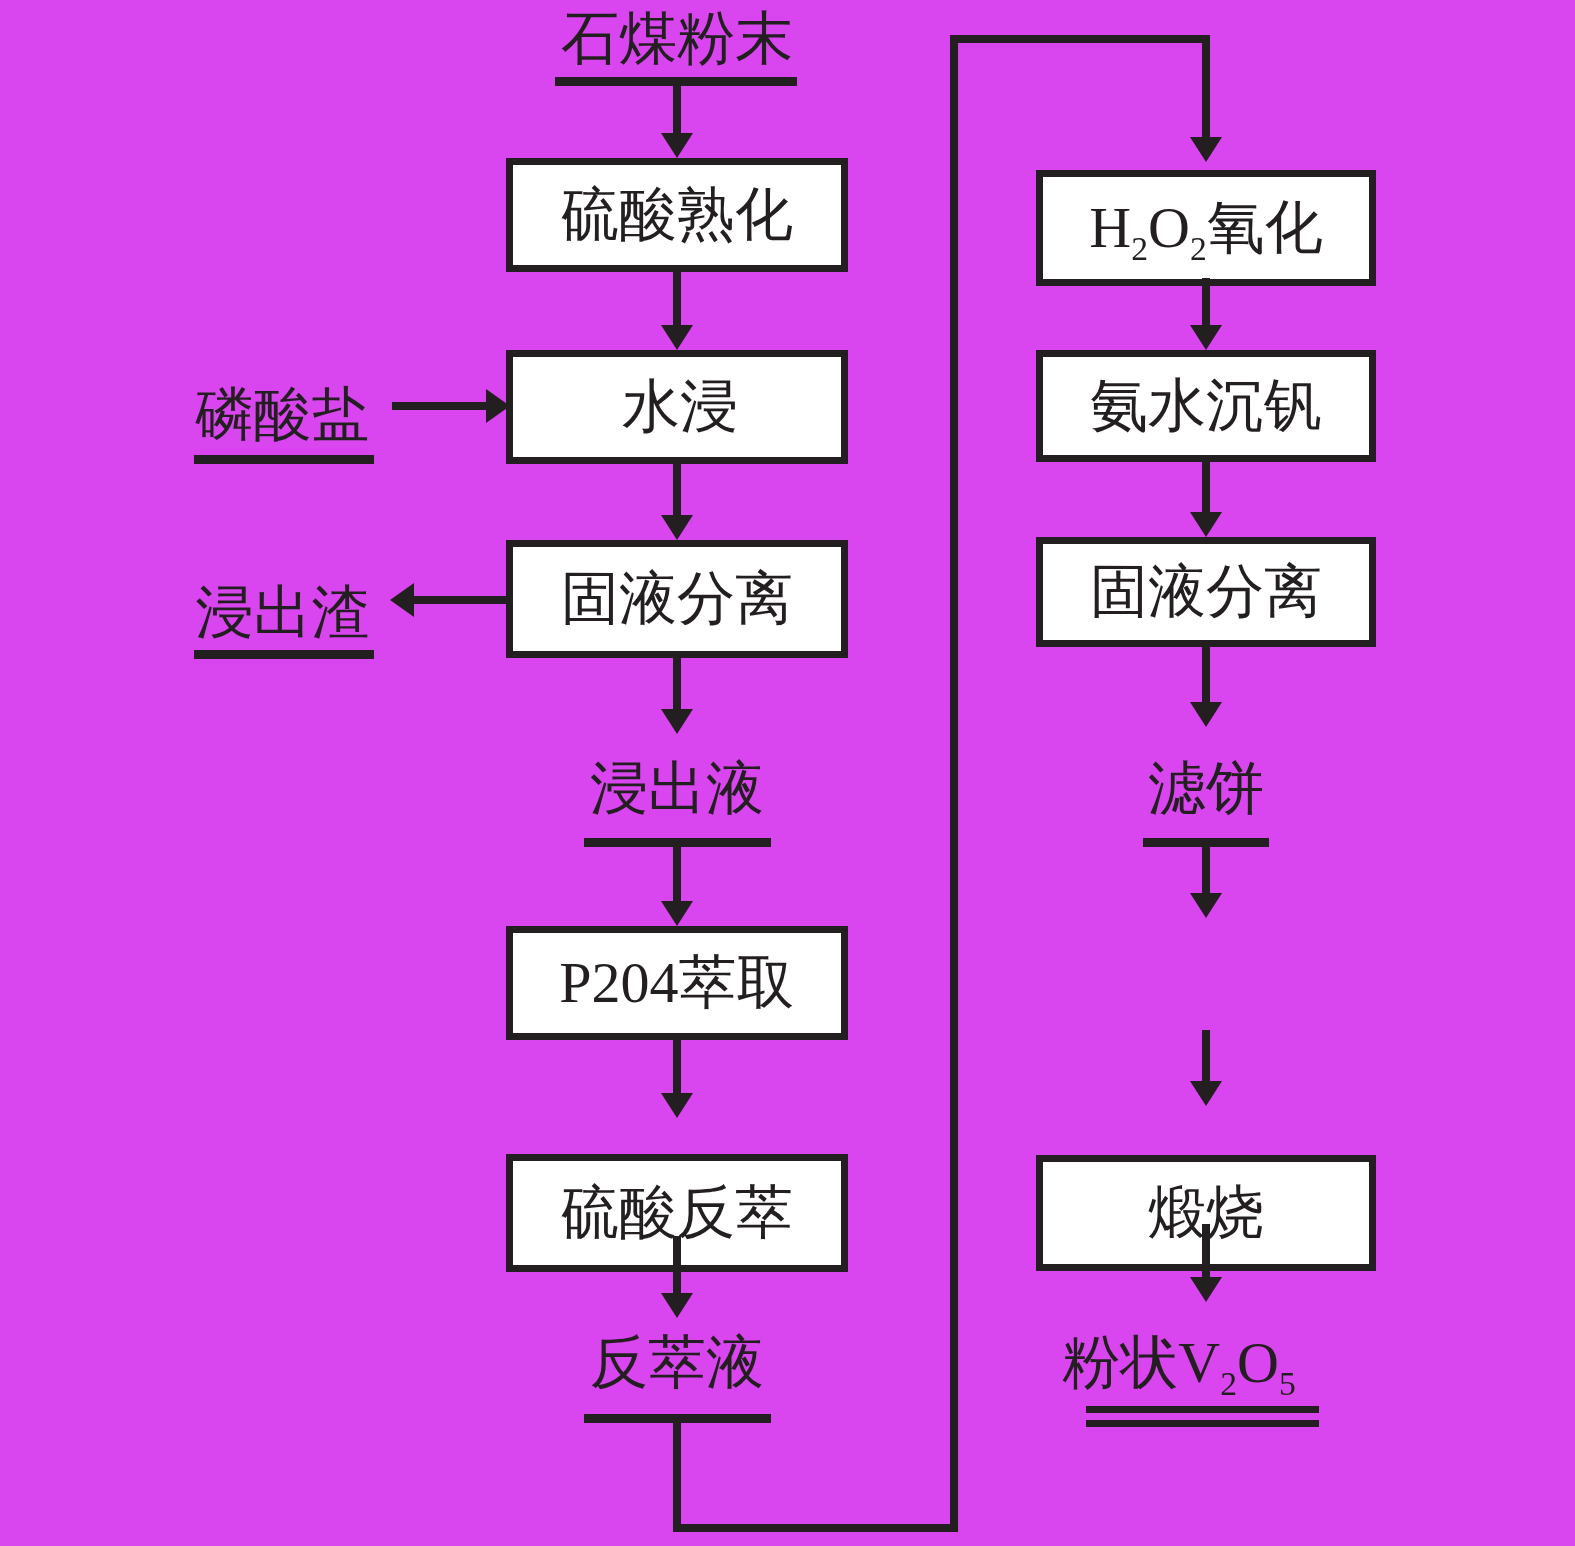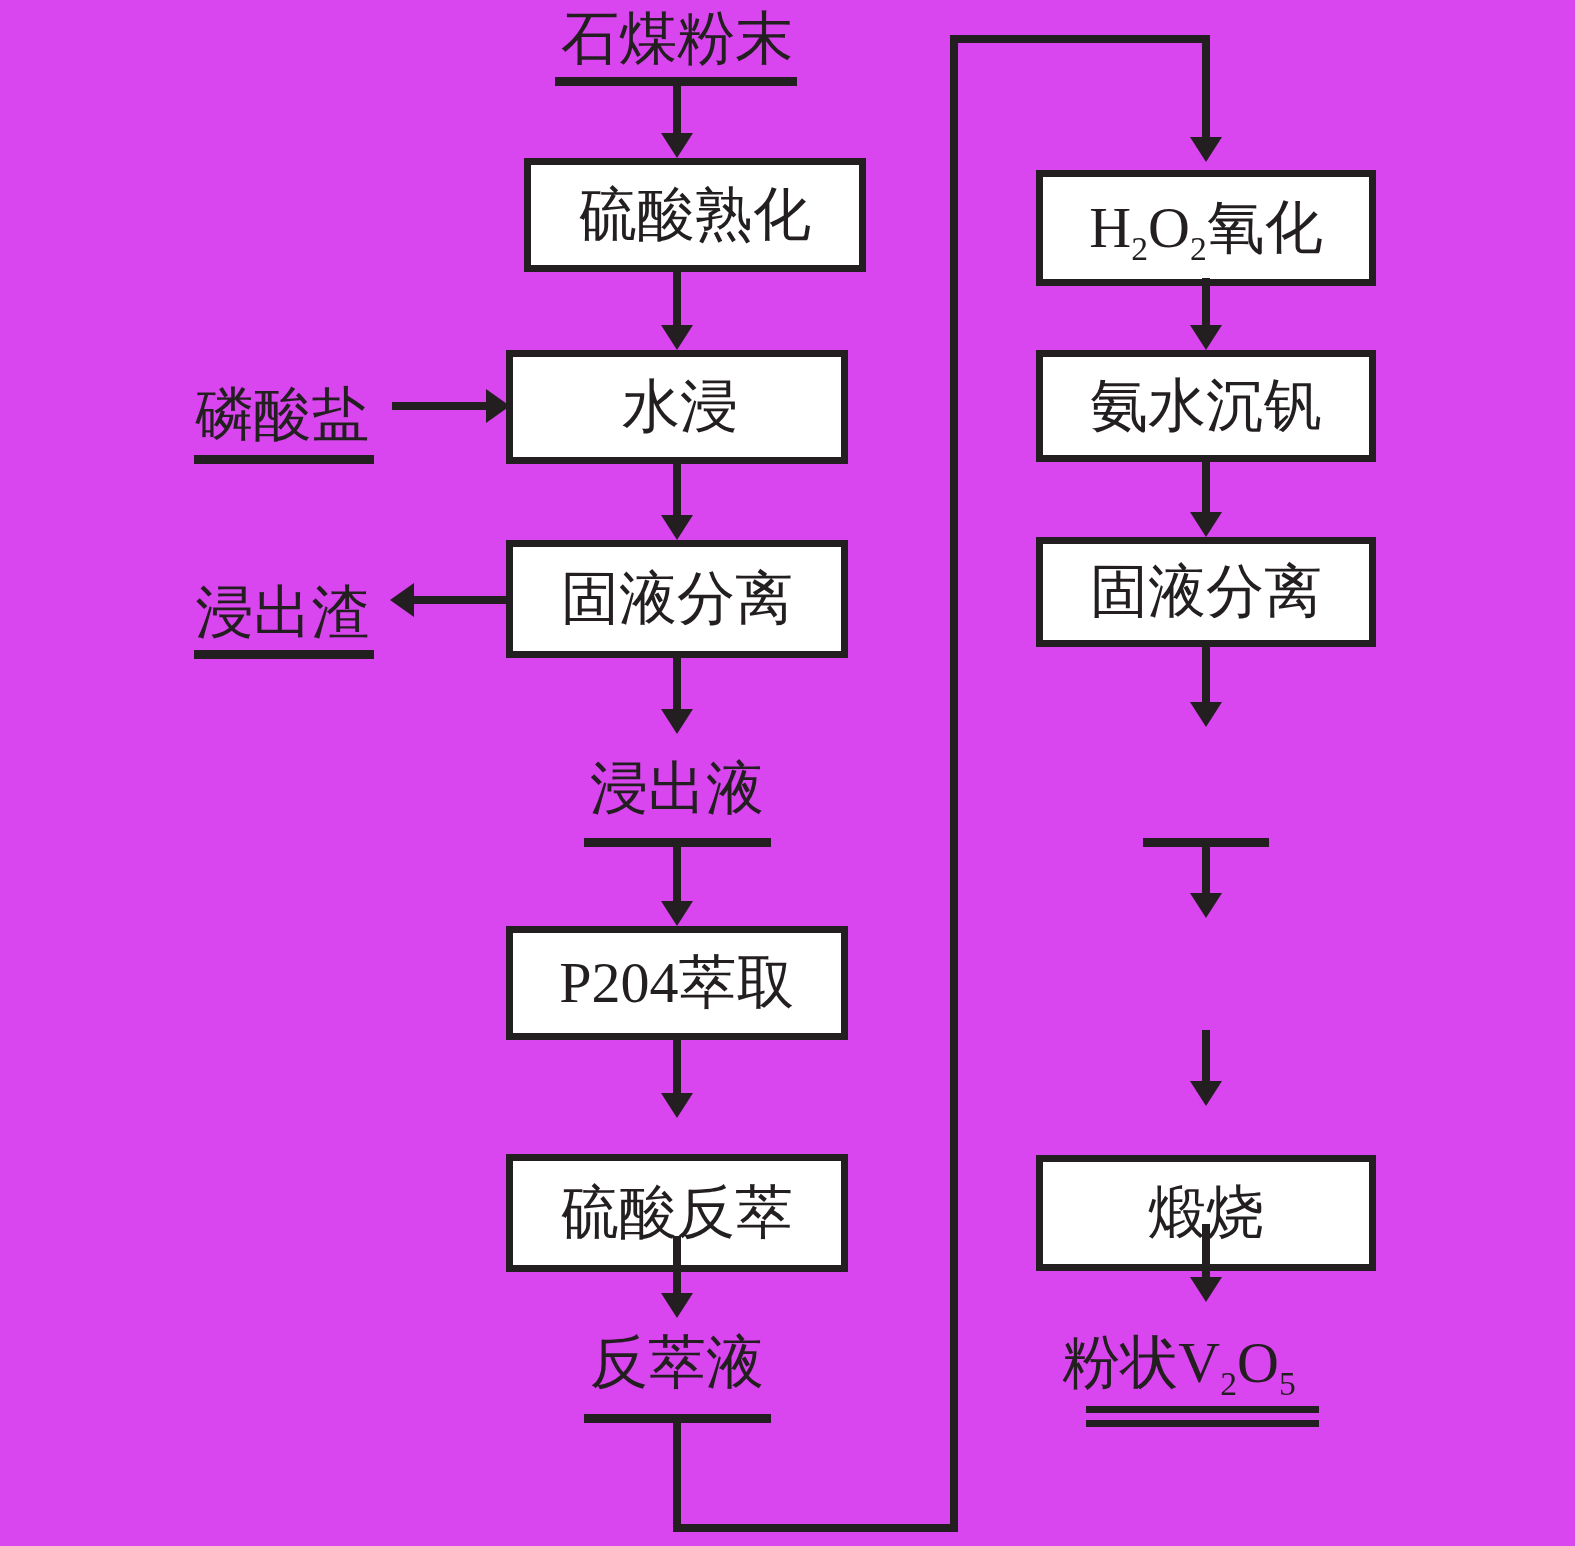--- a/index.html
+++ b/index.html
@@ -42,21 +42,21 @@
 <div class="canvas">
 
   <div class="lbl" style="left:480px; top:2px; width:394px;">石煤粉末</div>
   <div class="rule" style="left:555px; top:77px; width:242px;"></div>
 
   <div class="varrow" style="left:661px; top:86px; height:72px;">
     <i class="shaft"></i>
     <i class="head"></i>
   </div>
 
-  <div class="box" style="left:524px; top:158px; width:342px; height:114px;text-align:right;">
+  <div class="box" style="left:506px; top:158px; width:342px; height:114px;text-align:right;">
     <span>硫酸熟化</span>
   </div>
 
   <div class="varrow" style="left:661px; top:272px; height:78px;">
     <i class="shaft"></i>
     <i class="head"></i>
   </div>
 
   <div class="box" style="left:506px; top:350px; width:342px; height:114px;padding-left:6px;">
     <span>水浸</span>
@@ -150,20 +150,21 @@
 
   <div class="box" style="left:1036px; top:537px; width:340px; height:110px;">
     <span>固液分离</span>
   </div>
 
   <div class="varrow" style="left:1190px; top:647px; height:80px;">
     <i class="shaft"></i>
     <i class="head"></i>
   </div>
 
+  <div class="lbl" style="left:1010px; top:752px; width:392px;">滤饼</div>
   <div class="rule" style="left:1143px; top:838px; width:126px;"></div>
 
   <div class="varrow" style="left:1190px; top:847px; height:71px;">
     <i class="shaft"></i>
     <i class="head"></i>
   </div>
 
 
   <div class="varrow" style="left:1190px; top:1030px; height:76px;">
     <i class="shaft"></i>

